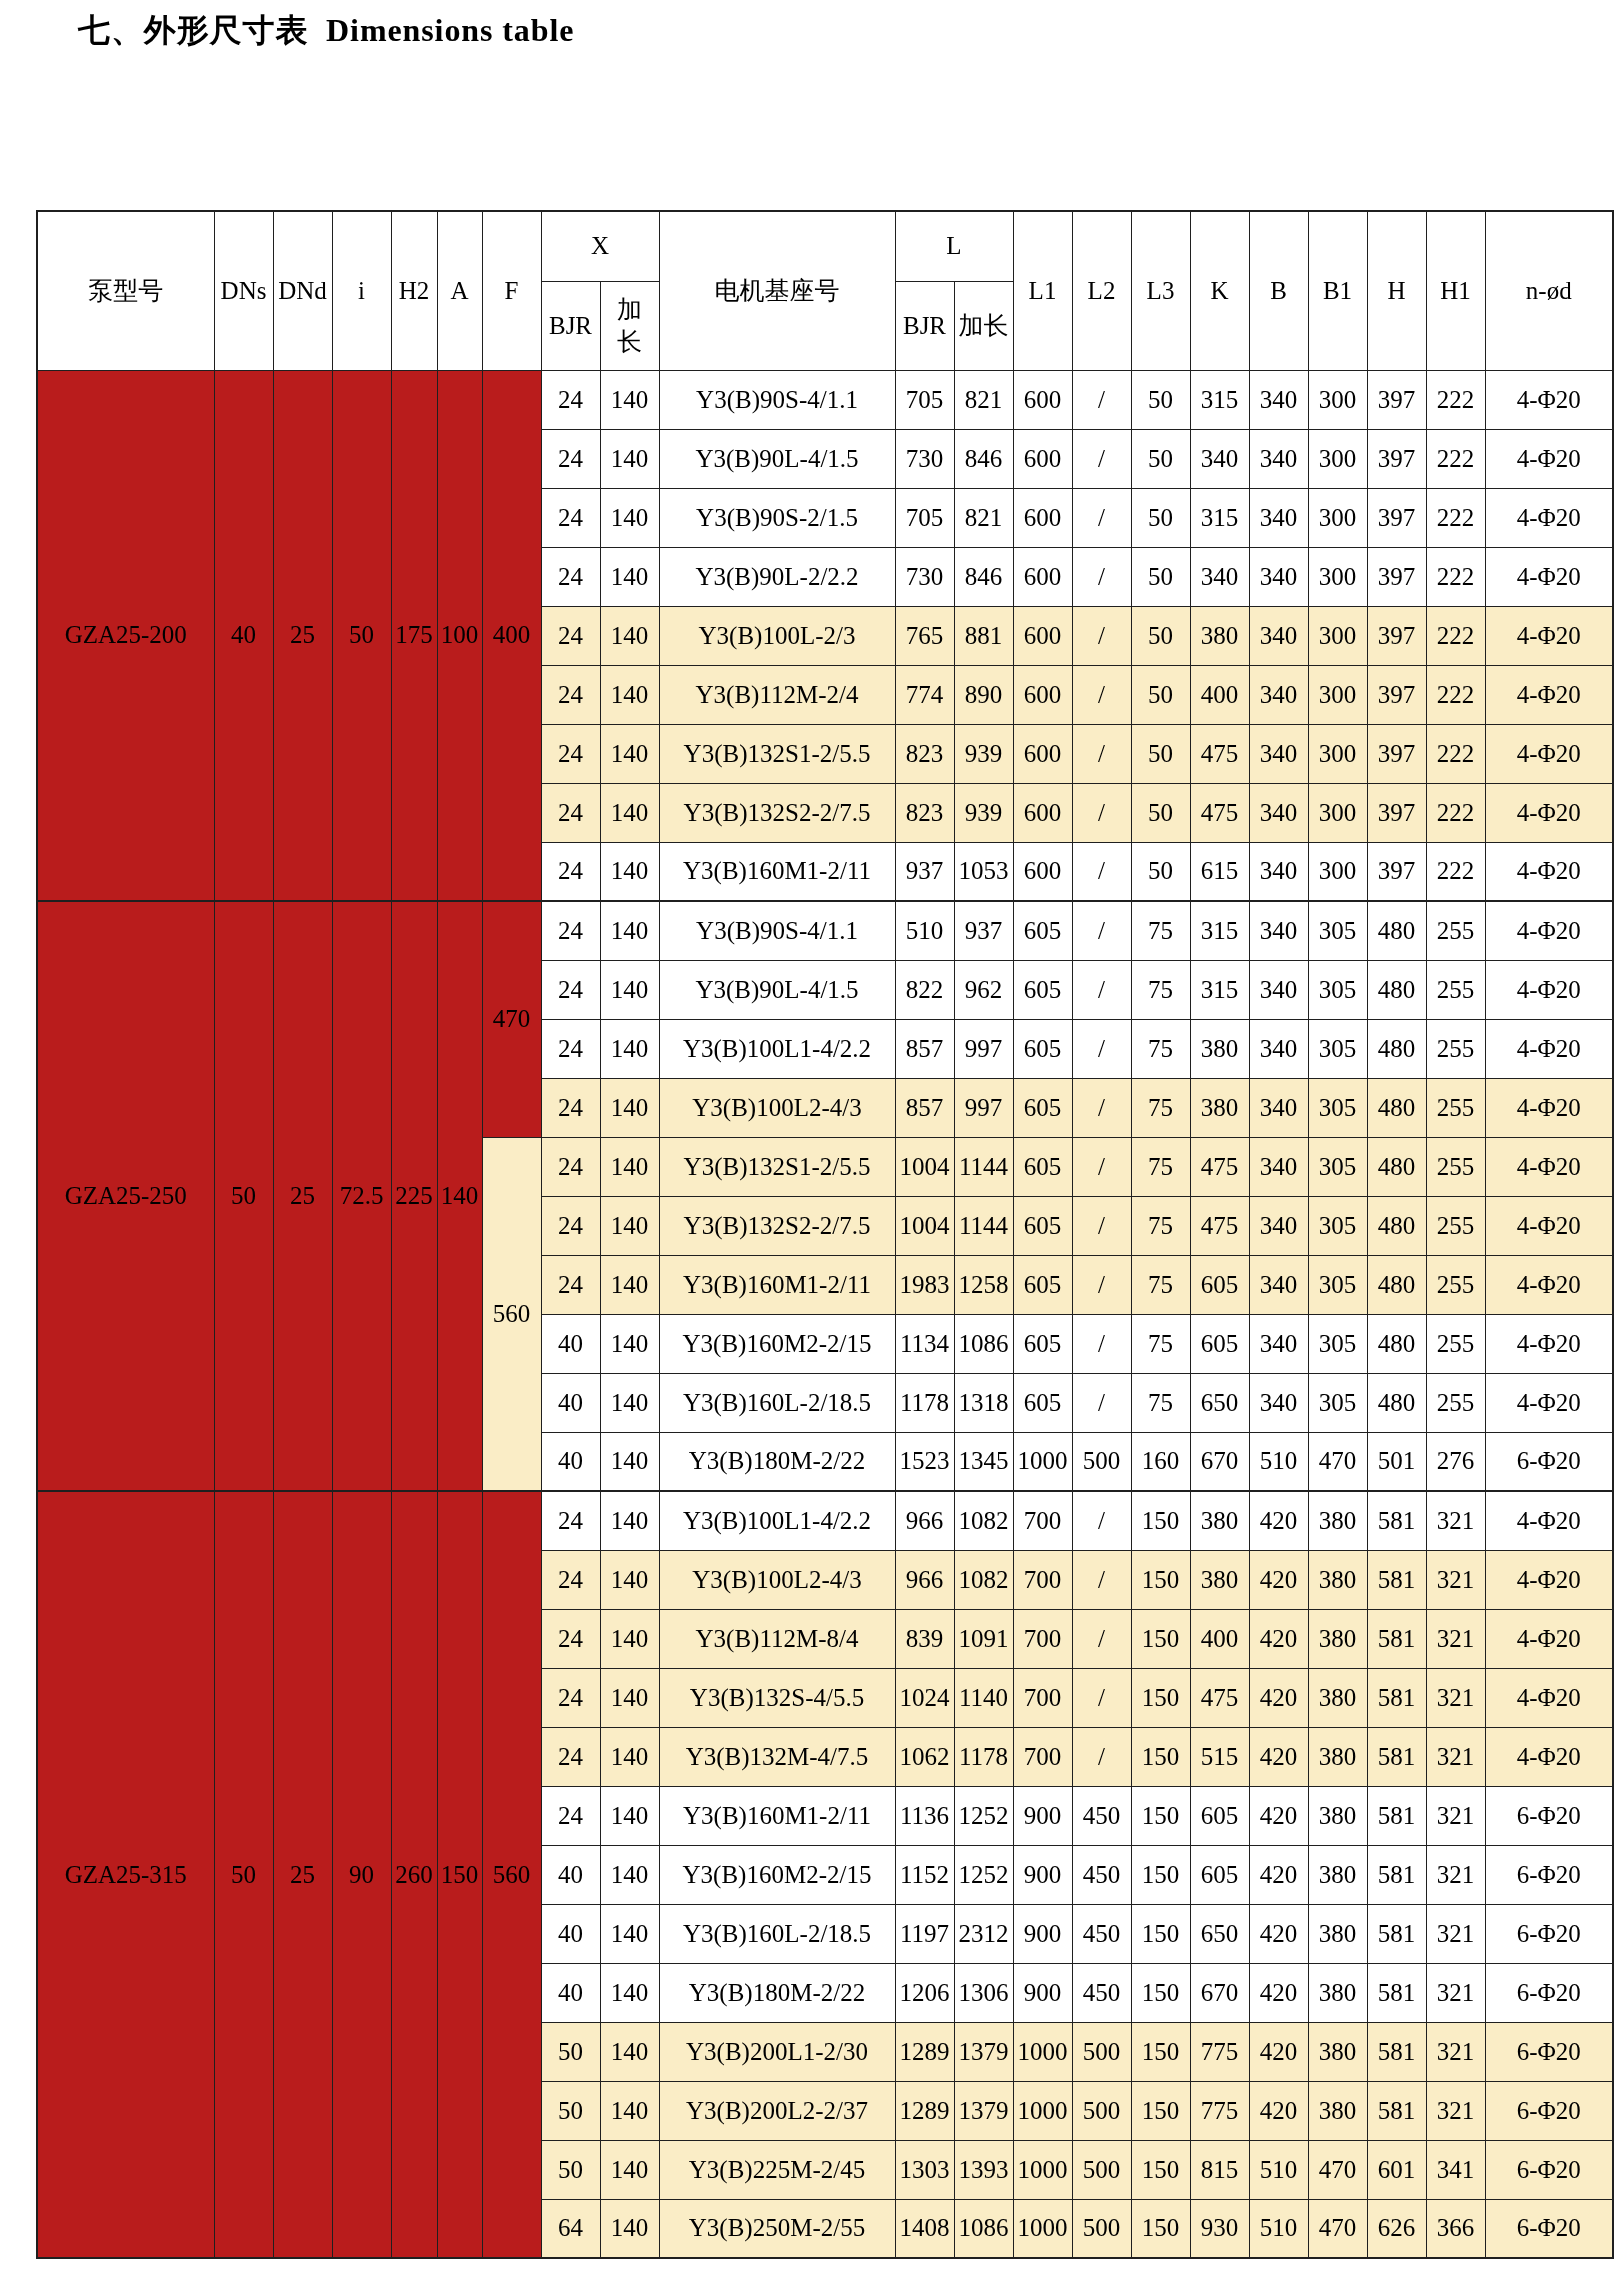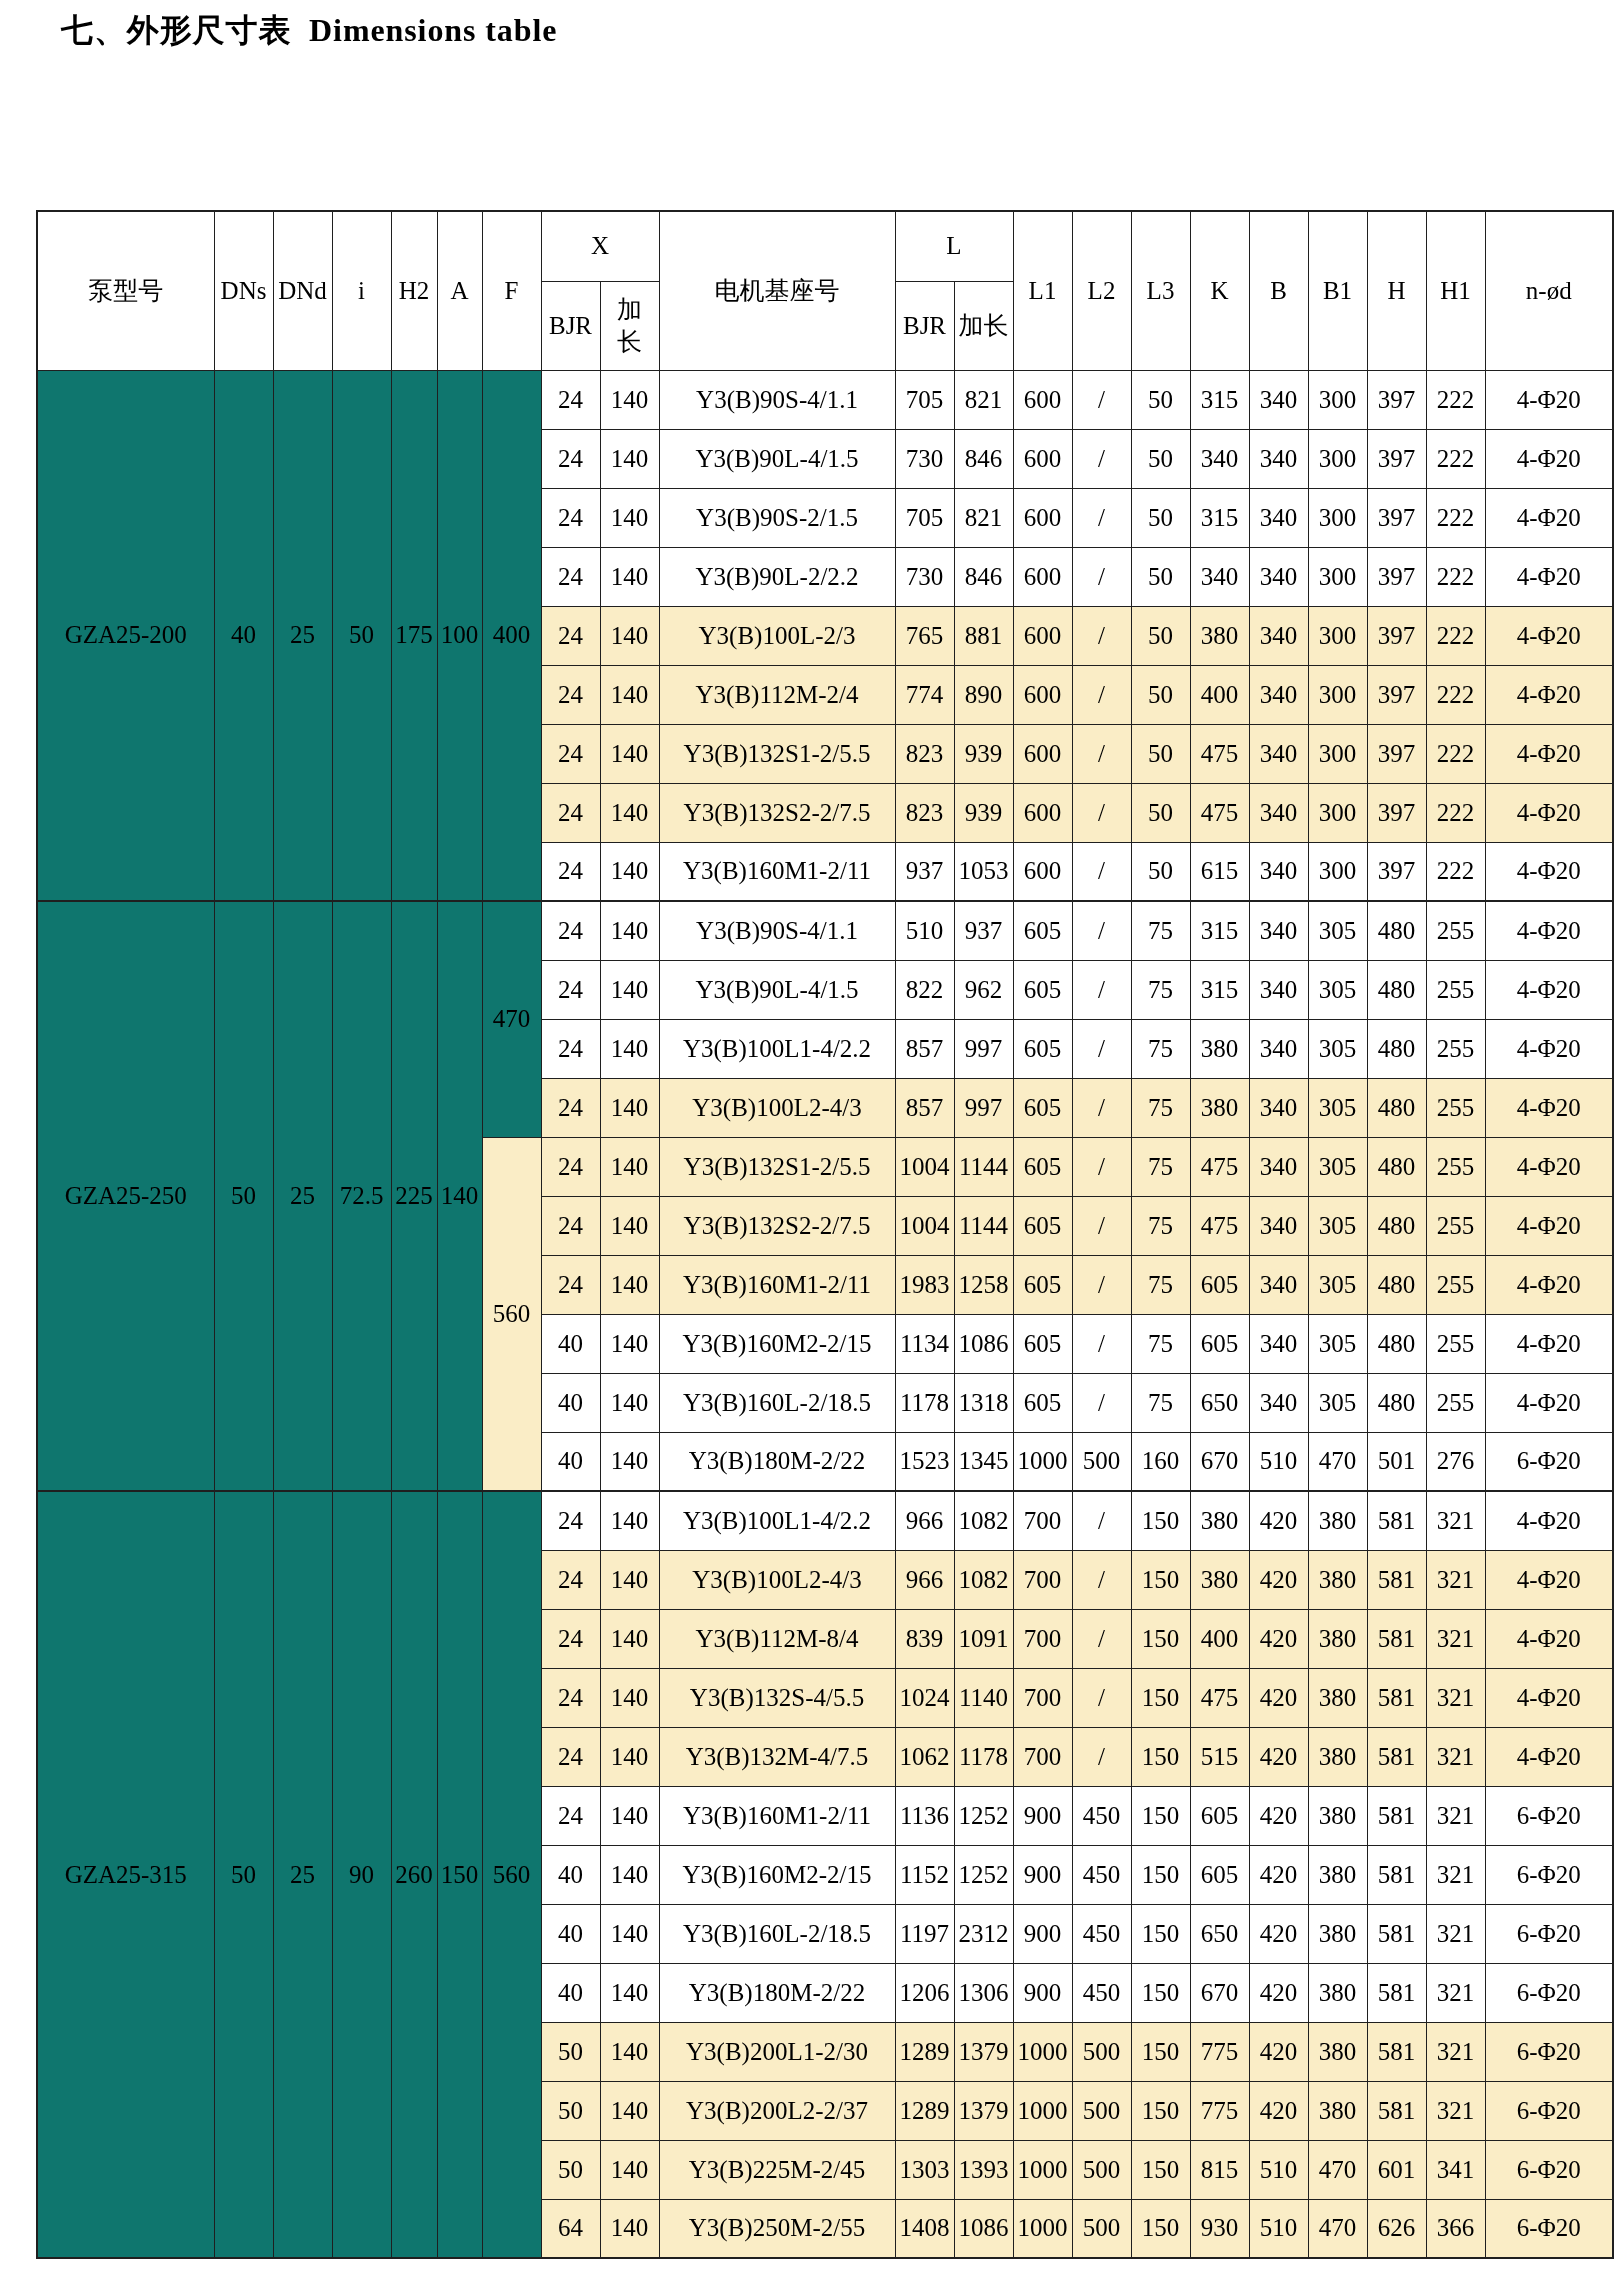--- a/index.html
+++ b/index.html
@@ -4,40 +4,40 @@
 <style>
   :root { --cream:#FAEDC6; --border:#1f1f1f; }
   * { box-sizing: border-box; }
   html,body { margin:0; padding:0; }
   body {
     width:1620px; height:2291px; position:relative; background:#fff;
     font-family:"Liberation Serif","DejaVu Serif",serif; color:#000;
     overflow:hidden;
   }
   .page-title {
-    position:absolute; left:61px; top:9px;
+    position:absolute; left:78px; top:9px;
     font-size:32px; font-weight:bold; letter-spacing:0.9px; white-space:pre;
   }
   table.dims {
     position:absolute; left:36px; top:210px; width:1578px;
     border-collapse:collapse; table-layout:fixed;
   }
   table.dims th, table.dims td {
     border:1.8px solid var(--border);
     text-align:center; vertical-align:middle;
     font-size:25px; font-weight:normal; padding:0 1.8px;
     overflow:hidden; background:#fff;
   }
   table.dims { border:2.7px solid var(--border); }
   thead th { background:var(--cream); }
   thead tr.h1 { height:70px; }
   thead tr.h2 { height:89px; }
   tbody tr { height:59px; }
   tbody tr.hl td { background:var(--cream); }
-  tbody td.wcell { background:#0f766e; }
+  tbody td.wcell { background:#b91c1c; }
   tbody tr.gs td { border-top-width:2.7px; }
   .stackspan { display:inline-block; width:1.15em; word-break:break-all; line-height:1.25; }
 </style>
 </head>
 <body>
 
 <div class="page-title">七、外形尺寸表  Dimensions table</div>
 
 <table class="dims">
   <colgroup>

